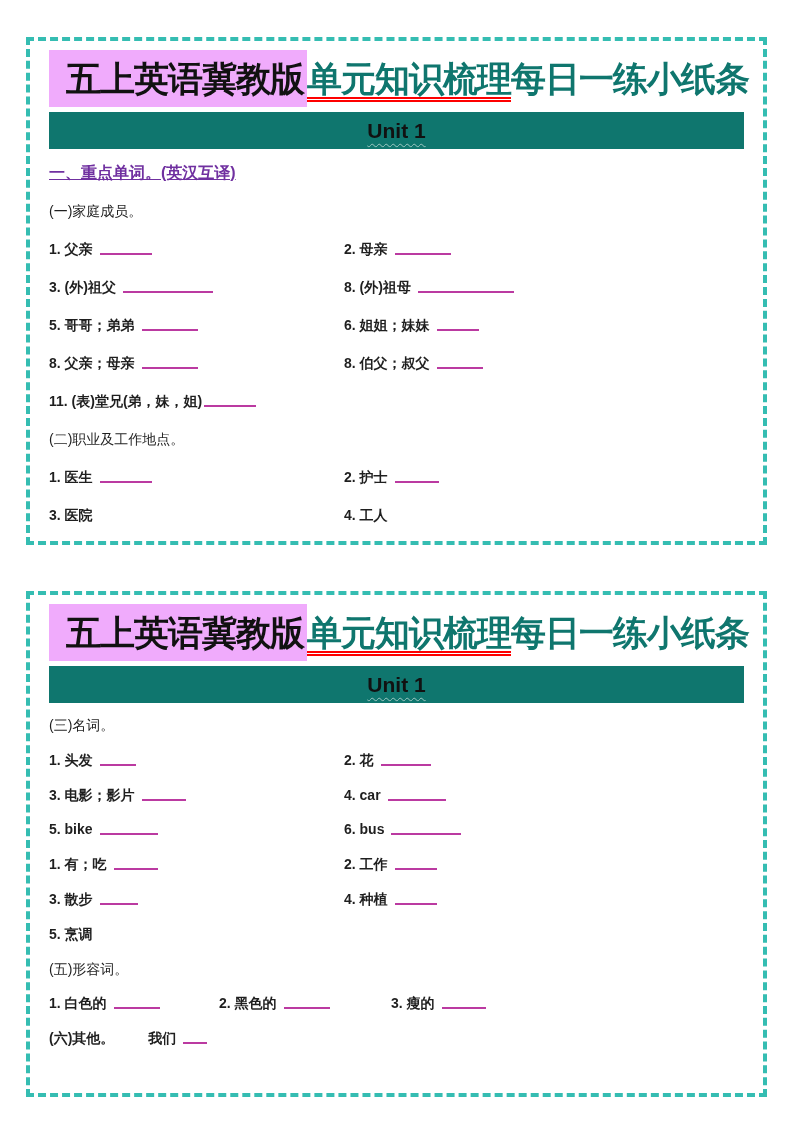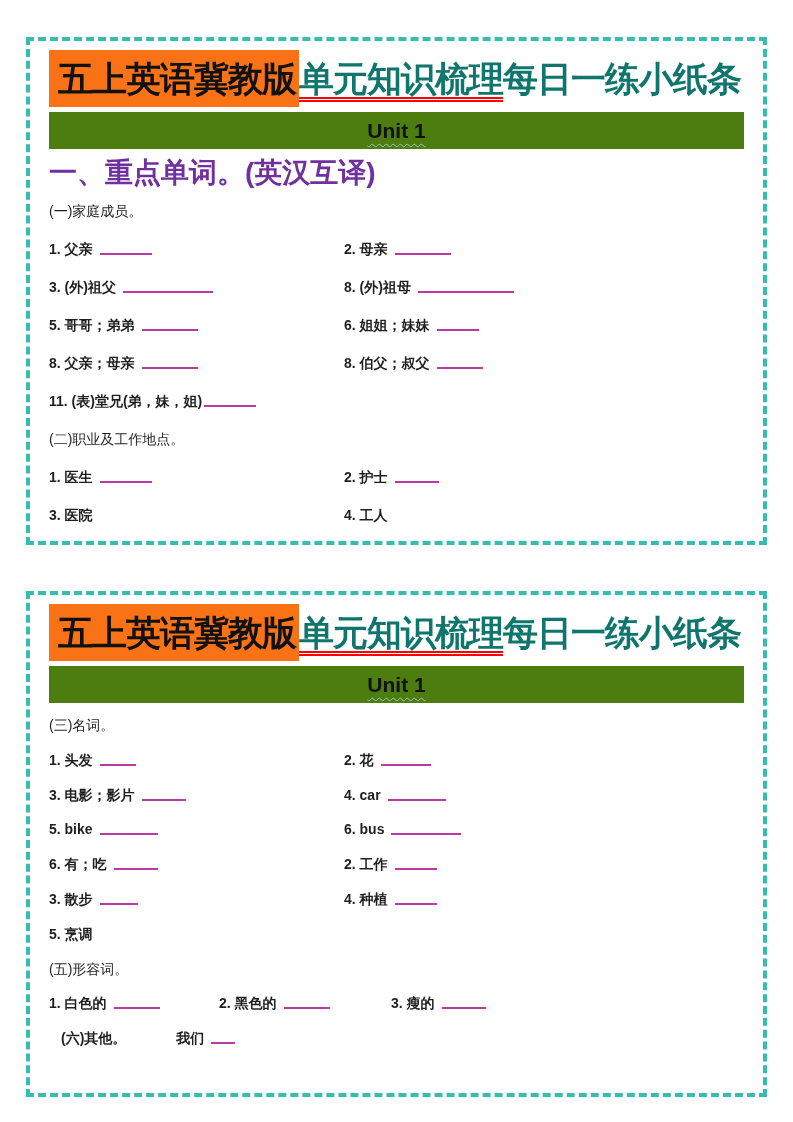--- a/index.html
+++ b/index.html
@@ -18,54 +18,54 @@
     overflow: hidden;
   }
   .card-1 { height: 508px; margin-bottom: 46px; }
   .card-2 { height: 506px; }
 
   .title {
     margin: 2px 0 7px 0;
     font-size: 35px; font-weight: 900; line-height: 52px;
     white-space: nowrap; color: #111111; letter-spacing: -1px;
   }
-  .hl { background: #f97316; padding: 9px 3px 9px 9px; }
+  .hl { background: #f0abfc; padding: 9px 3px 9px 17px; }
   .red { color: #0f766e; }
   .dbl-underline {
     text-decoration-line: underline;
     text-decoration-style: double;
     text-decoration-color: #fe0000;
     text-decoration-thickness: 2px;
     text-underline-offset: 6px;
   }
 
   .unitbar {
-    background: #4d7c0f; height: 37px;
+    background: #0f766e; height: 37px;
     display: flex; align-items: center; justify-content: center;
   }
   .unit-text {
     font-size: 21px; font-weight: bold; color: #111111;
     text-decoration-line: underline;
     text-decoration-style: wavy;
     text-decoration-color: #9ec7c2;
     text-decoration-thickness: 1px;
     text-underline-offset: 5px;
   }
 
   .content { padding-top: 5px; }
   .card-1 .content .line { line-height: 38px; }
   .card-2 .content .line { line-height: 34.8px; }
 
-  .heading { color: #7030a0; font-weight: bold; font-size: 28px; }
+  .heading { color: #7030a0; font-weight: bold; font-size: 16px; text-decoration: underline; }
   .label, .row { font-size: 14px; }
   .label { color: #1f1f1f; }
 
   .row { display: grid; grid-template-columns: 295px auto; justify-content: start; font-weight: bold; }
   .row.cols-3 { grid-template-columns: 170px 172px auto; }
-  .row.inline-row { display: flex; gap: 50px; margin-left: 12px; }
+  .row.inline-row { display: flex; gap: 34px; }
   .cell { white-space: nowrap; }
 
   .blank {
     display: inline-block;
     border-bottom: 2px solid #bb3aa1;
     height: 2px; margin-left: 7px; vertical-align: -1px;
   }
   .blank.tight { margin-left: 2px; }
 </style>
 </head>
@@ -125,21 +125,21 @@
         </div>
         <div class="line row">
           <span class="cell"><span>3. 电影；影片</span><span class="blank" style="width: 44px;"></span></span>
           <span class="cell"><span>4. car</span><span class="blank" style="width: 58px;"></span></span>
         </div>
         <div class="line row">
           <span class="cell"><span>5. bike</span><span class="blank" style="width: 58px;"></span></span>
           <span class="cell"><span>6. bus</span><span class="blank" style="width: 70px;"></span></span>
         </div>
         <div class="line row">
-          <span class="cell"><span>6. 有；吃</span><span class="blank" style="width: 44px;"></span></span>
+          <span class="cell"><span>1. 有；吃</span><span class="blank" style="width: 44px;"></span></span>
           <span class="cell"><span>2. 工作</span><span class="blank" style="width: 42px;"></span></span>
         </div>
         <div class="line row">
           <span class="cell"><span>3. 散步</span><span class="blank" style="width: 38px;"></span></span>
           <span class="cell"><span>4. 种植</span><span class="blank" style="width: 42px;"></span></span>
         </div>
         <div class="line row">
           <span class="cell"><span>5. 烹调</span></span>
         </div>
         <div class="line label">(五)形容词。</div>

